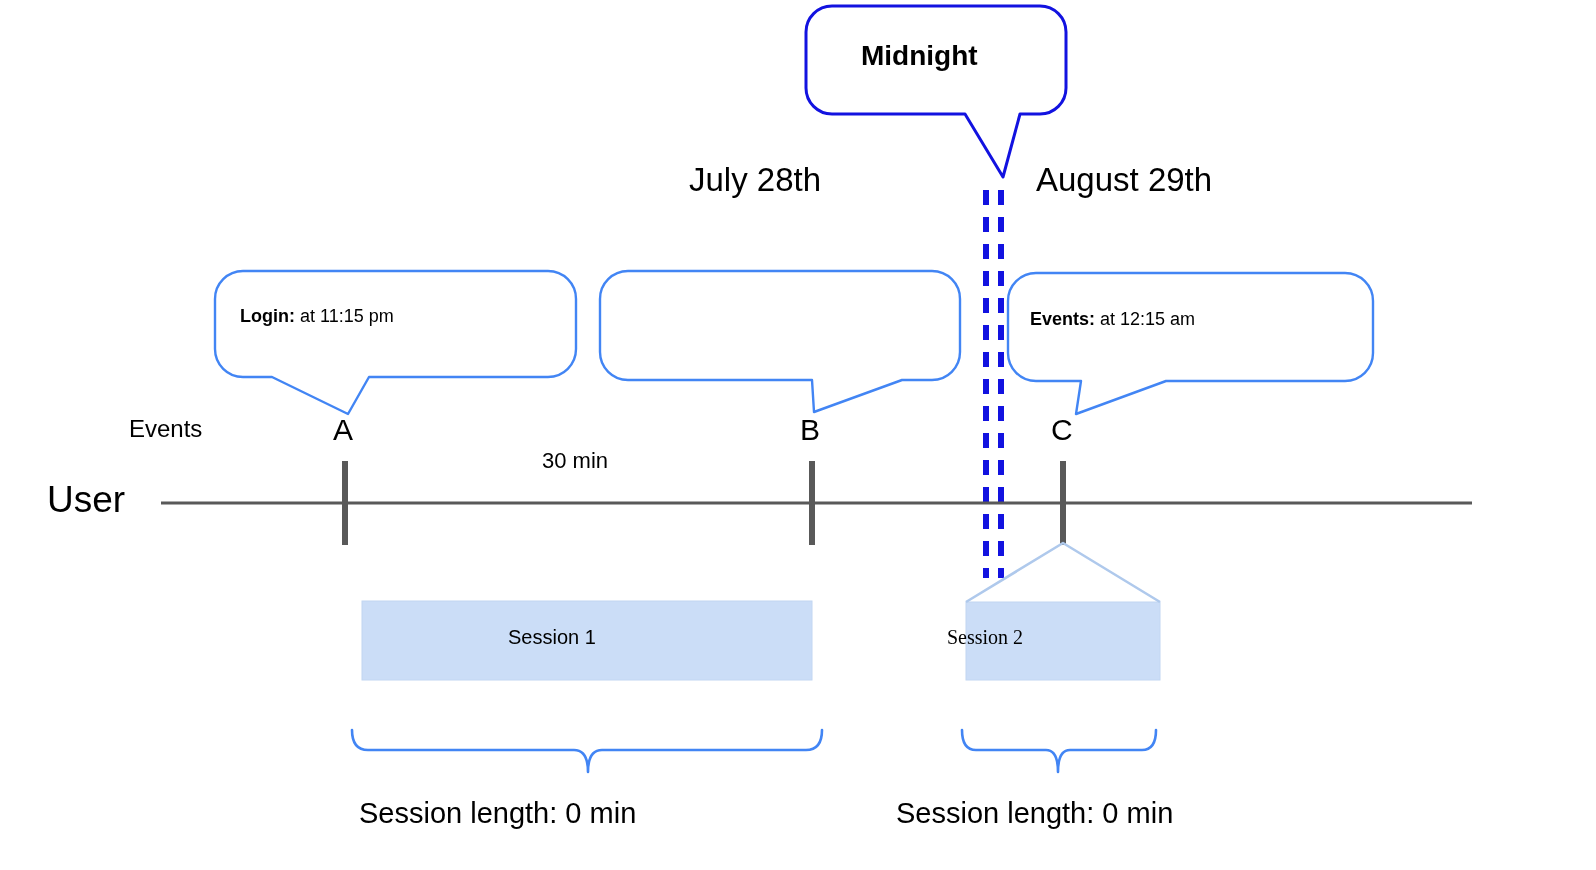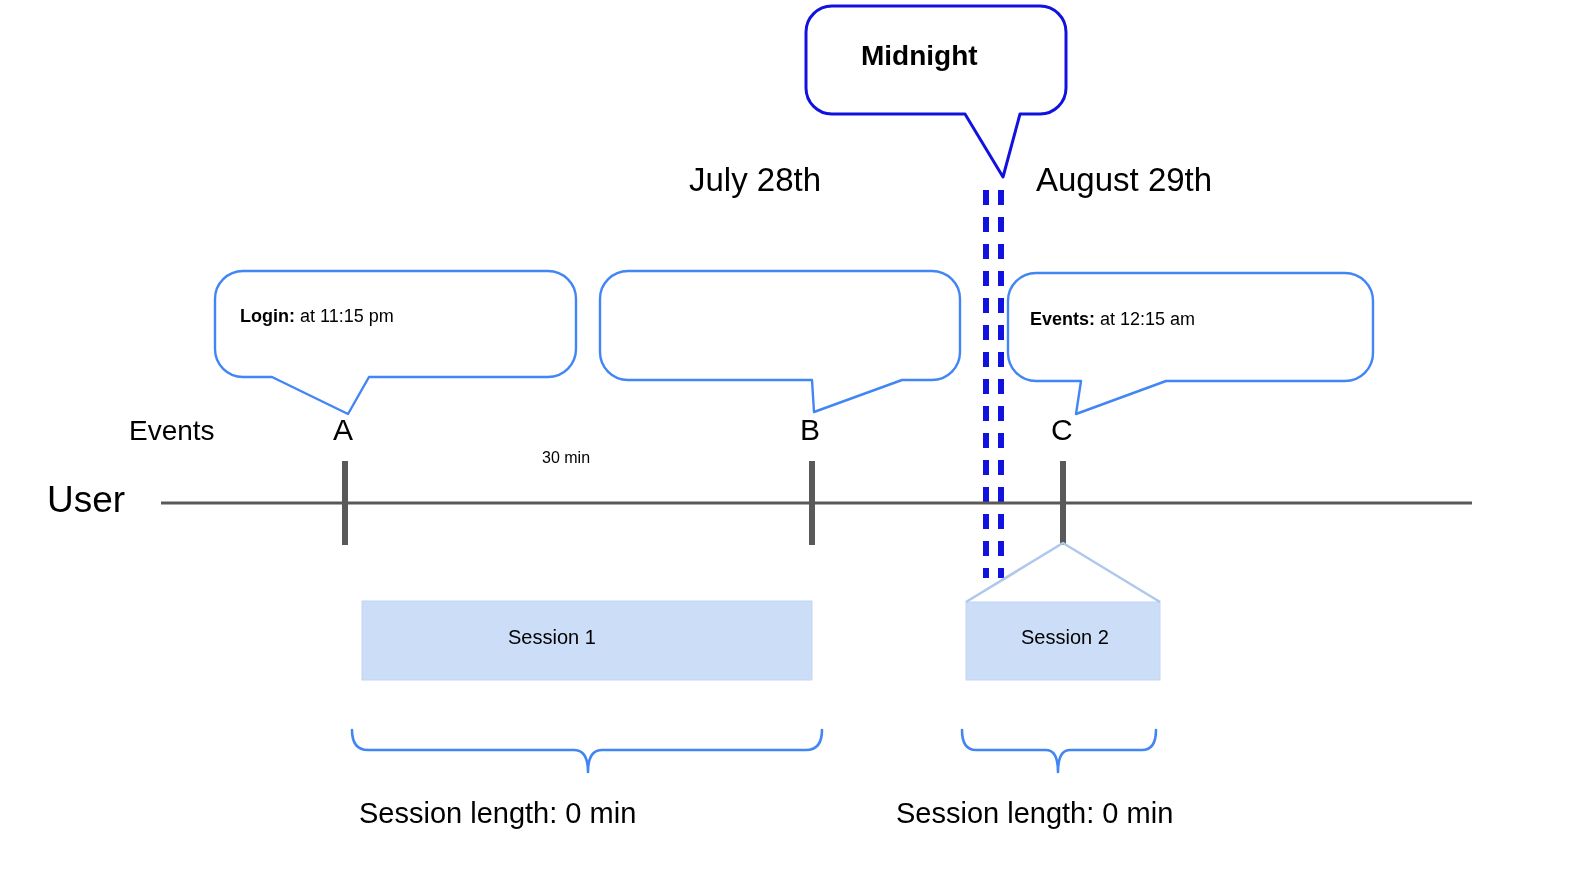--- a/index.html
+++ b/index.html
@@ -26,24 +26,24 @@
     width: 1596px;
     height: 870px;
   }
   .txt {
     position: absolute;
     white-space: nowrap;
     line-height: 1;
   }
   
   .lbl-user      { font-size: 37px; }
-  .lbl-events    { font-size: 28px; }
+  .lbl-events    { font-size: 24px; }
   .lbl-marker    { font-size: 30px; }
   .lbl-date      { font-size: 33px; text-align: right; }
-  .lbl-duration  { font-size: 16px; }
+  .lbl-duration  { font-size: 22px; }
   .lbl-session   { font-size: 20px; }
   .lbl-sesslen   { font-size: 29px; }
   .callout-text  { font-size: 18px; }
   .callout-text .b { font-weight: bold; }
   .callout-text-mid { font-size: 28px; font-weight: bold; }
 </style>
 </head>
 <body>
 
 <div id="diagram-root">
@@ -126,18 +126,18 @@
 
   <div class="txt lbl-marker" style="left:333px; top:415px;">A</div>
   <div class="txt lbl-marker" style="left:800px; top:415px;">B</div>
   <div class="txt lbl-marker" style="left:1051px; top:415px;">C</div>
 
   <div class="txt lbl-user" style="left:47px; top:481px;">User</div>
 
   <div class="txt lbl-duration" style="left:542px; top:450px;">30 min</div>
 
   <div class="txt lbl-session" style="left:508px; top:627px;">Session 1</div>
-  <div class="txt lbl-session" style="left:1021px; top:627px;">Session 2</div>
+  <div class="txt lbl-session" style="left:947px; top:627px;font-family:Liberation Serif, serif;">Session 2</div>
 
   <div class="txt lbl-sesslen" style="left:359px; top:799px;">Session length: 0 min</div>
   <div class="txt lbl-sesslen" style="left:896px; top:799px;">Session length: 0 min</div>
 
 </div>
 
 </body></html>

